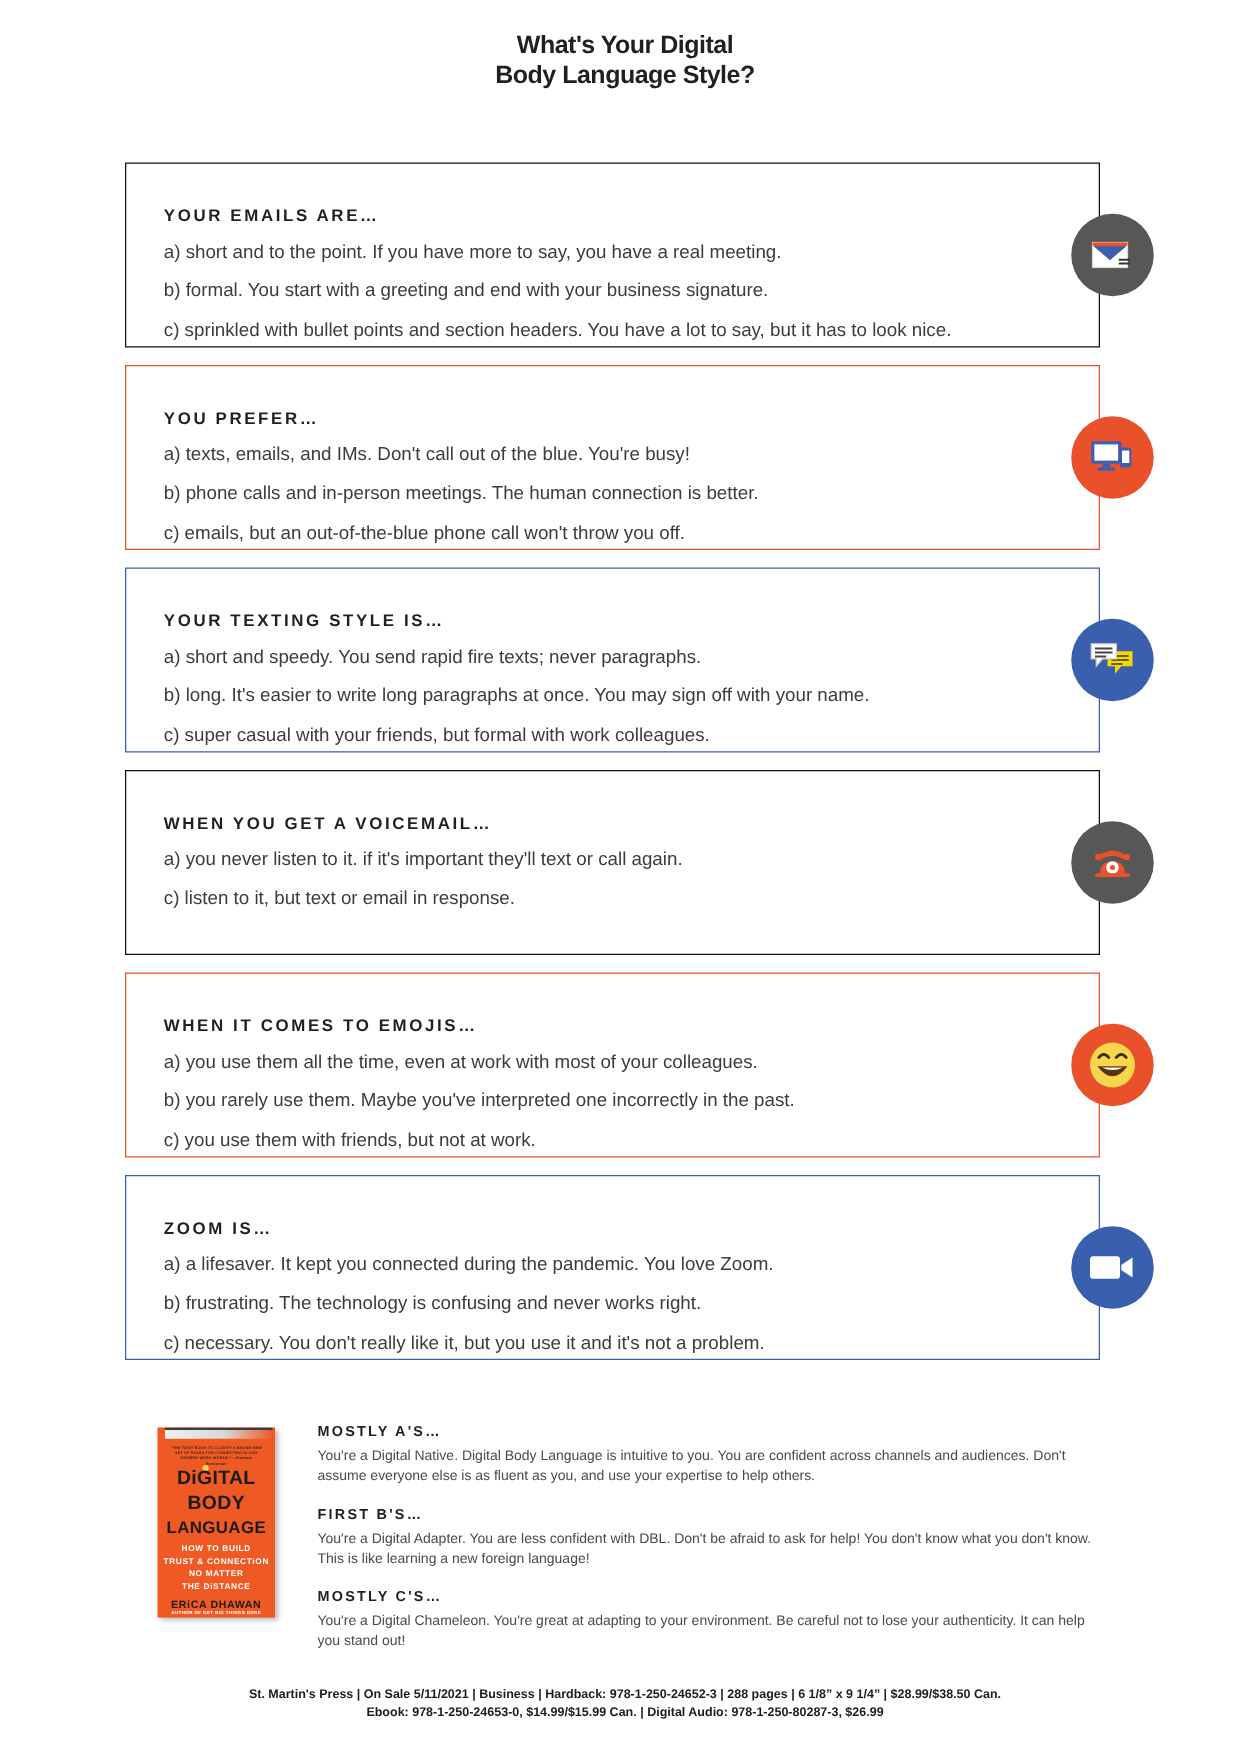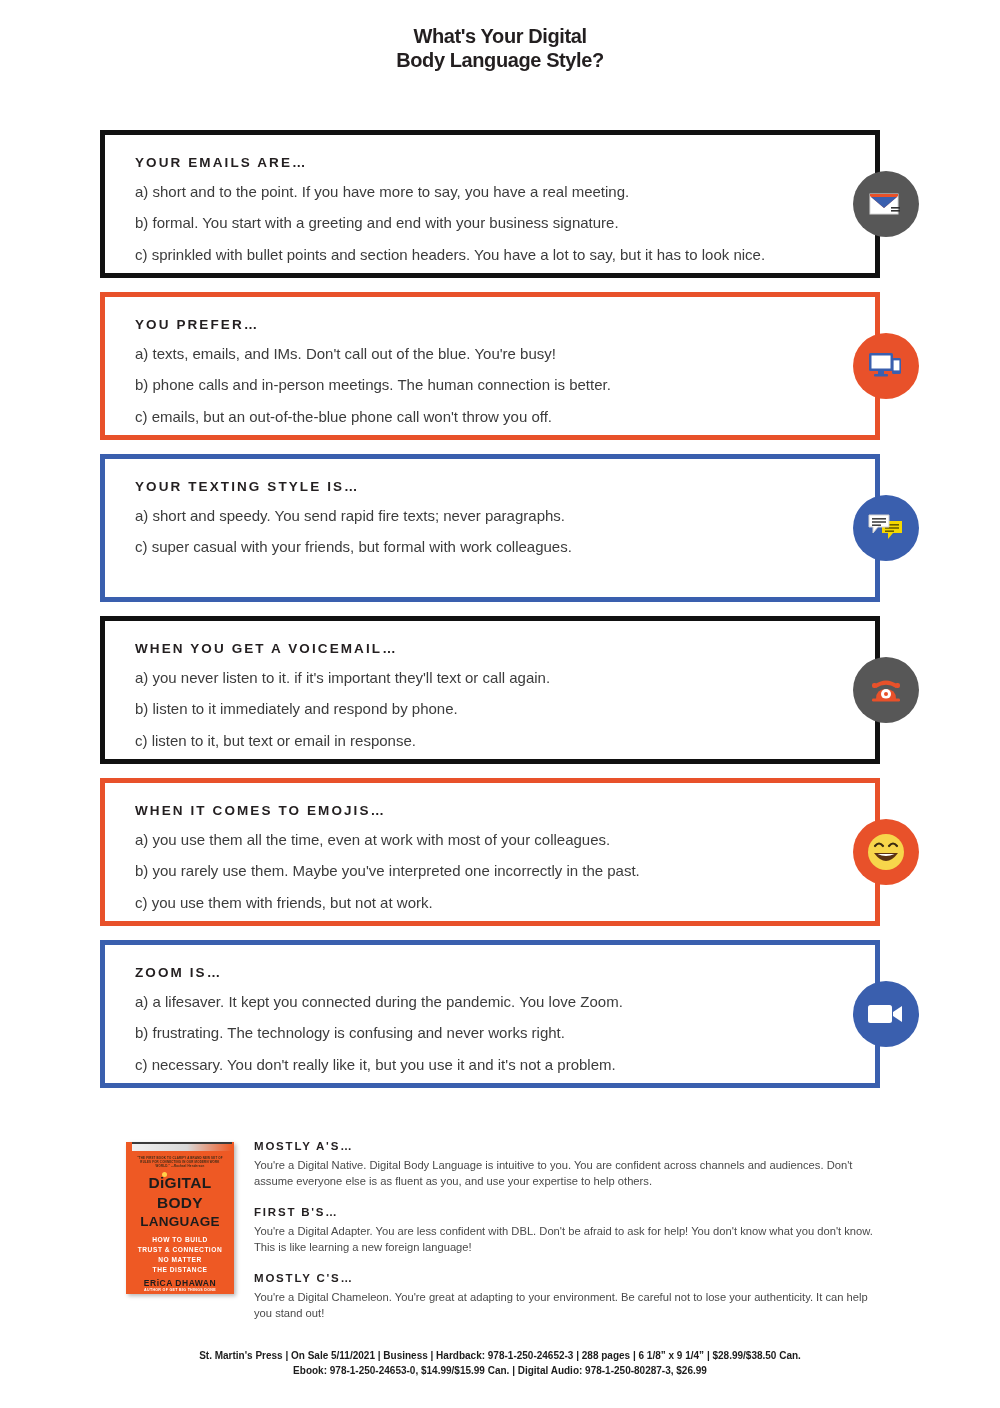--- a/index.html
+++ b/index.html
@@ -22,23 +22,23 @@
     line-height: 1.22;
     letter-spacing: -0.4px;
     color: #231f20;
   }
   .title .l2 { display: block; }
 
   
   .blocks { position: absolute; top: 130px; left: 100px; width: 780px; }
   .qblock {
     position: relative;
-    border: 5px solid #14b8a6;
+    border: 1px solid #14b8a6;
     background: #ffffff;
-    padding: 20px 30px 16px 30px;
+    padding: 34px 30px 16px 30px;
     margin-bottom: 14px;
     height: 148px;
   }
   .qblock.b-black  { border-color: #111111; }
   .qblock.b-orange { border-color: #e8512a; }
   .qblock.b-blue   { border-color: #3a5fae; }
 
   .q-head {
     font-size: 13.5px;
     font-weight: bold;
@@ -73,21 +73,21 @@
   .results {
     position: absolute;
     top: 1136px;
     left: 126px;
     width: 760px;
     display: flex;
     gap: 18px;
   }
   .book-wrap { width: 110px; flex: 0 0 110px; padding-top: 6px; }
   .book {
-    width: 108px; height: 152px;
+    width: 94px; height: 152px;
     background: #ee5924;
     position: relative;
     box-shadow: 2px 2px 4px rgba(0,0,0,0.28);
     overflow: hidden;
   }
   .book .spine-top {
     position: absolute; top: 0; left: 6px; right: 2px; height: 9px;
     background: linear-gradient(to right,#f0f0f0 0%, #d8d8d8 55%, #ee5924 100%);
     border-top: 2px solid #3a3a3a;
   }
@@ -181,38 +181,38 @@
             <rect x="10" y="20" width="6" height="3" fill="#3a5fae"></rect>
             <rect x="6" y="23" width="14" height="2.6" rx="1" fill="#3a5fae"></rect>
             <rect x="24" y="7" width="9" height="16" rx="1.6" fill="#3a5fae"></rect>
             <rect x="25.6" y="9.4" width="5.8" height="10" fill="#ffffff"></rect>
           </svg>
         </div>
       </div>
       <div class="qblock b-blue">
         <div class="q-head">YOUR TEXTING STYLE IS…</div>
         <div class="q-opt">a) short and speedy. You send rapid fire texts; never paragraphs.</div>
+        <div class="q-opt">b) long. It's easier to write long paragraphs at once. You may sign off with your name.</div>
         <div class="q-opt">c) super casual with your friends, but formal with work colleagues.</div>
         <div class="icon-circle ic-blue">
           <svg width="36" height="28" viewBox="0 0 36 28">
             <path d="M14 7 h20 v12 h-9 l-5 6 v-6 h-6 Z" fill="#f5d800"></path>
             <rect x="17" y="10" width="14" height="1.6" fill="#6b6000"></rect>
             <rect x="17" y="13.2" width="14" height="1.6" fill="#6b6000"></rect>
             <rect x="17" y="16.4" width="9" height="1.6" fill="#6b6000"></rect>
             <path d="M1 1 h20 v12 h-11 l-5 6 v-6 h-4 Z" fill="#ffffff" stroke="#d0d0d0"></path>
             <rect x="4" y="4" width="14" height="1.6" fill="#444"></rect>
             <rect x="4" y="7.2" width="14" height="1.6" fill="#444"></rect>
             <rect x="4" y="10.4" width="9" height="1.6" fill="#444"></rect>
           </svg>
         </div>
       </div>
       <div class="qblock b-black">
         <div class="q-head">WHEN YOU GET A VOICEMAIL…</div>
         <div class="q-opt">a) you never listen to it. if it's important they'll text or call again.</div>
-        <div class="q-opt">b) listen to it immediately and respond by phone.</div>
         <div class="q-opt">c) listen to it, but text or email in response.</div>
         <div class="icon-circle ic-gray">
           <svg width="36" height="28" viewBox="0 0 36 28">
             <path d="M6 9 q12 -9 24 0 l-2 3 q-10 -6.5 -20 0 Z" fill="#e8512a"></path>
             <rect x="4" y="7" width="5" height="5" rx="2" fill="#e8512a"></rect>
             <rect x="27" y="7" width="5" height="5" rx="2" fill="#e8512a"></rect>
             <path d="M8 23 q0 -10 10 -10 q10 0 10 10 Z" fill="#e8512a"></path>
             <circle cx="18" cy="18" r="5" fill="#ffffff"></circle>
             <circle cx="18" cy="18" r="2" fill="#e8512a"></circle>
             <rect x="4" y="22.6" width="28" height="3" rx="1.4" fill="#e8512a"></rect>

